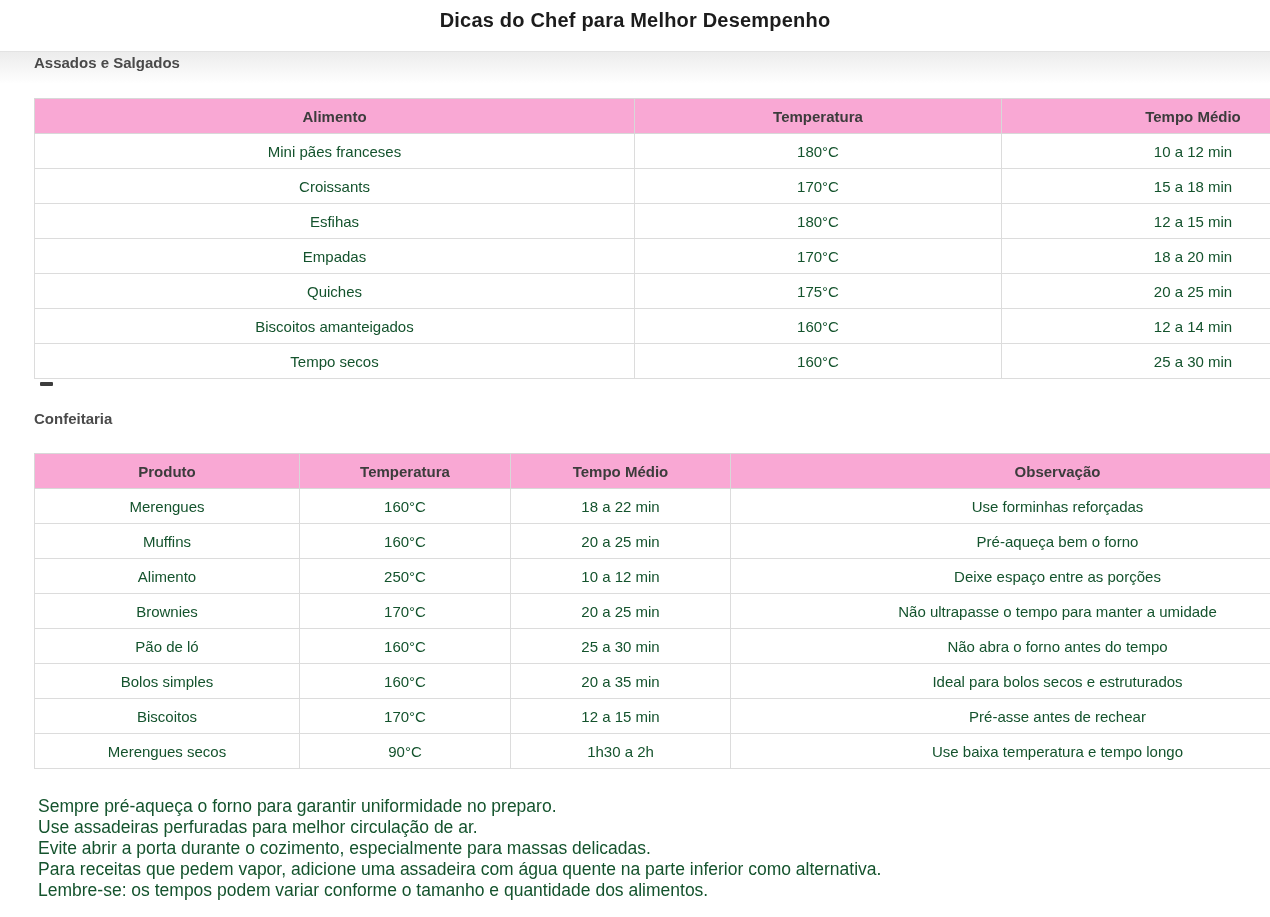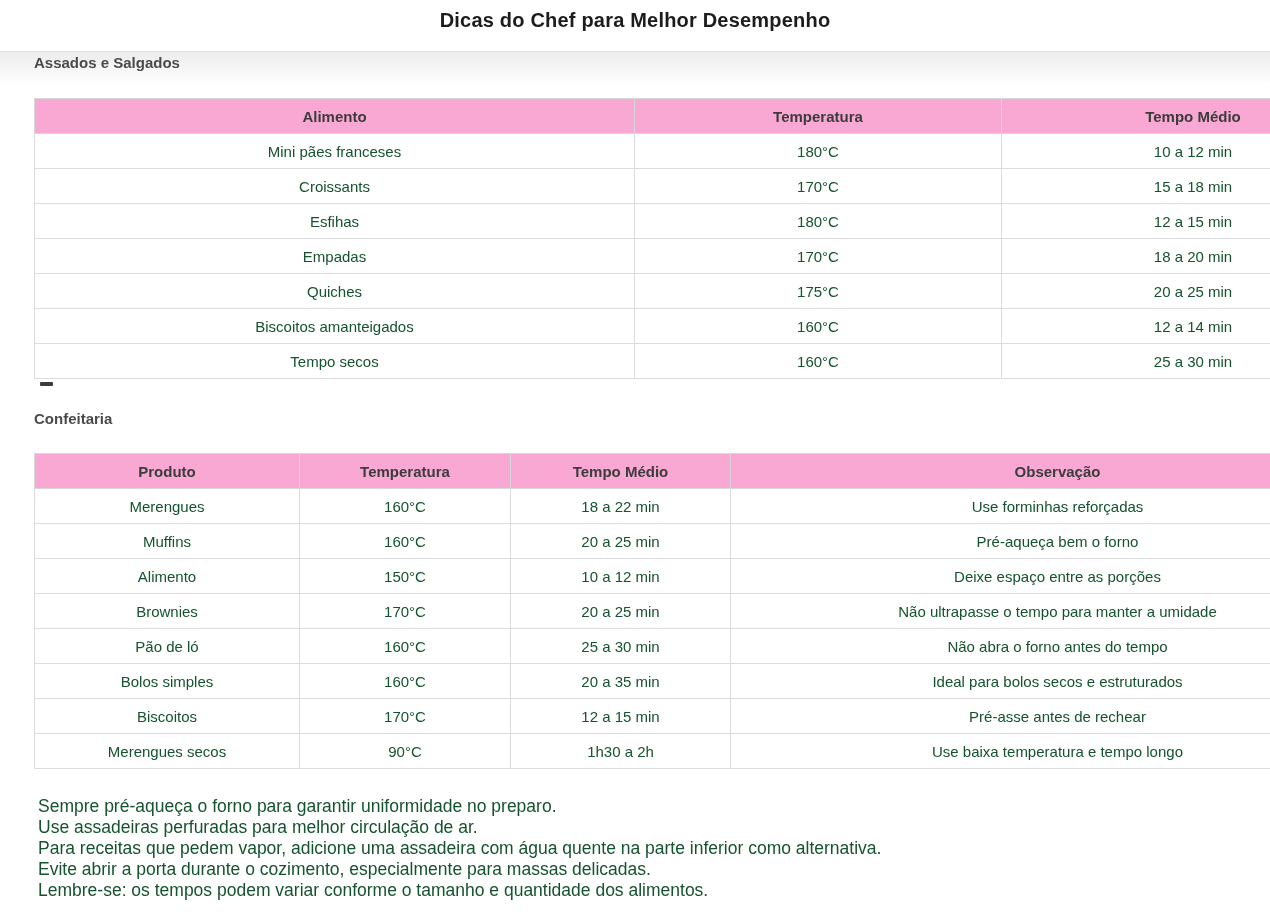--- a/index.html
+++ b/index.html
@@ -151,21 +151,21 @@
           <td>Use forminhas reforçadas</td>
         </tr>
         <tr>
           <td>Muffins</td>
           <td>160°C</td>
           <td>20 a 25 min</td>
           <td>Pré-aqueça bem o forno</td>
         </tr>
         <tr>
           <td>Alimento</td>
-          <td>150°C</td>
+          <td>250°C</td>
           <td>10 a 12 min</td>
           <td>Deixe espaço entre as porções</td>
         </tr>
         <tr>
           <td>Brownies</td>
           <td>170°C</td>
           <td>20 a 25 min</td>
           <td>Não ultrapasse o tempo para manter a umidade</td>
         </tr>
         <tr>
@@ -191,18 +191,18 @@
           <td>90°C</td>
           <td>1h30 a 2h</td>
           <td>Use baixa temperatura e tempo longo</td>
         </tr>
       </tbody>
     </table>
 
   <div class="notes" id="notes">
       <div class="note-line">Sempre pré-aqueça o forno para garantir uniformidade no preparo.</div>
       <div class="note-line">Use assadeiras perfuradas para melhor circulação de ar.</div>
+      <div class="note-line">Evite abrir a porta durante o cozimento, especialmente para massas delicadas.</div>
       <div class="note-line">Para receitas que pedem vapor, adicione uma assadeira com água quente na parte inferior como alternativa.</div>
-      <div class="note-line">Evite abrir a porta durante o cozimento, especialmente para massas delicadas.</div>
       <div class="note-line">Lembre-se: os tempos podem variar conforme o tamanho e quantidade dos alimentos.</div>
     </div>
 
 </div>
 
 </body></html>

